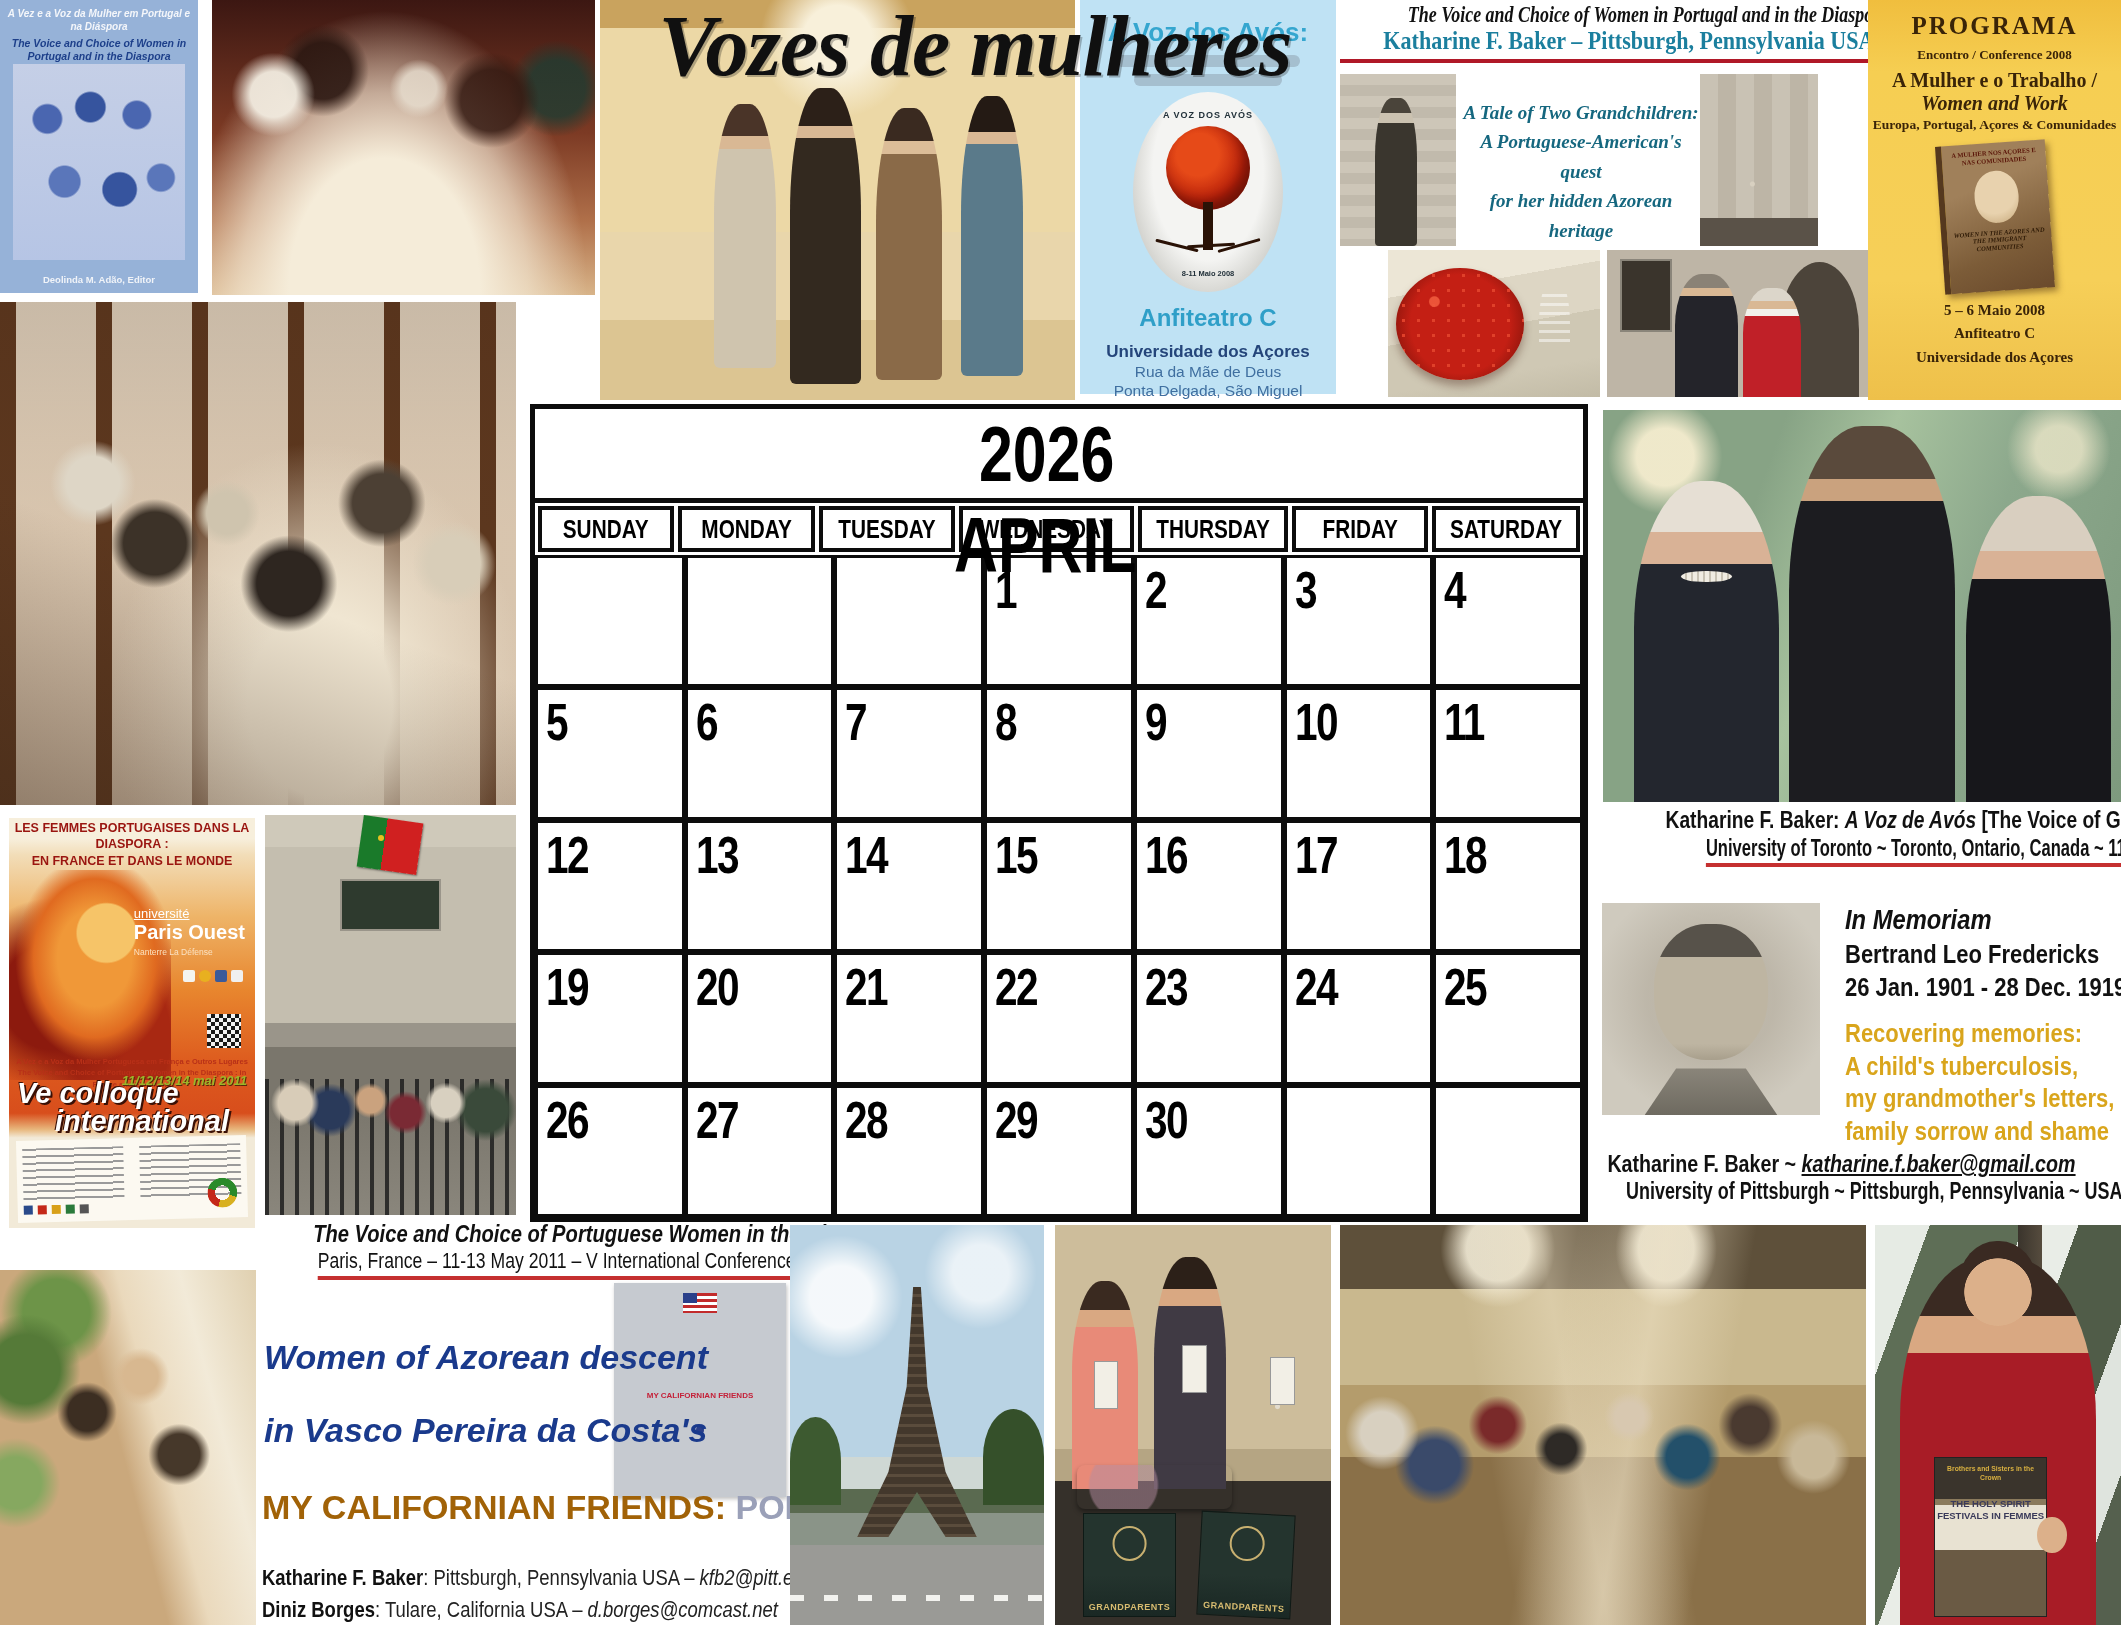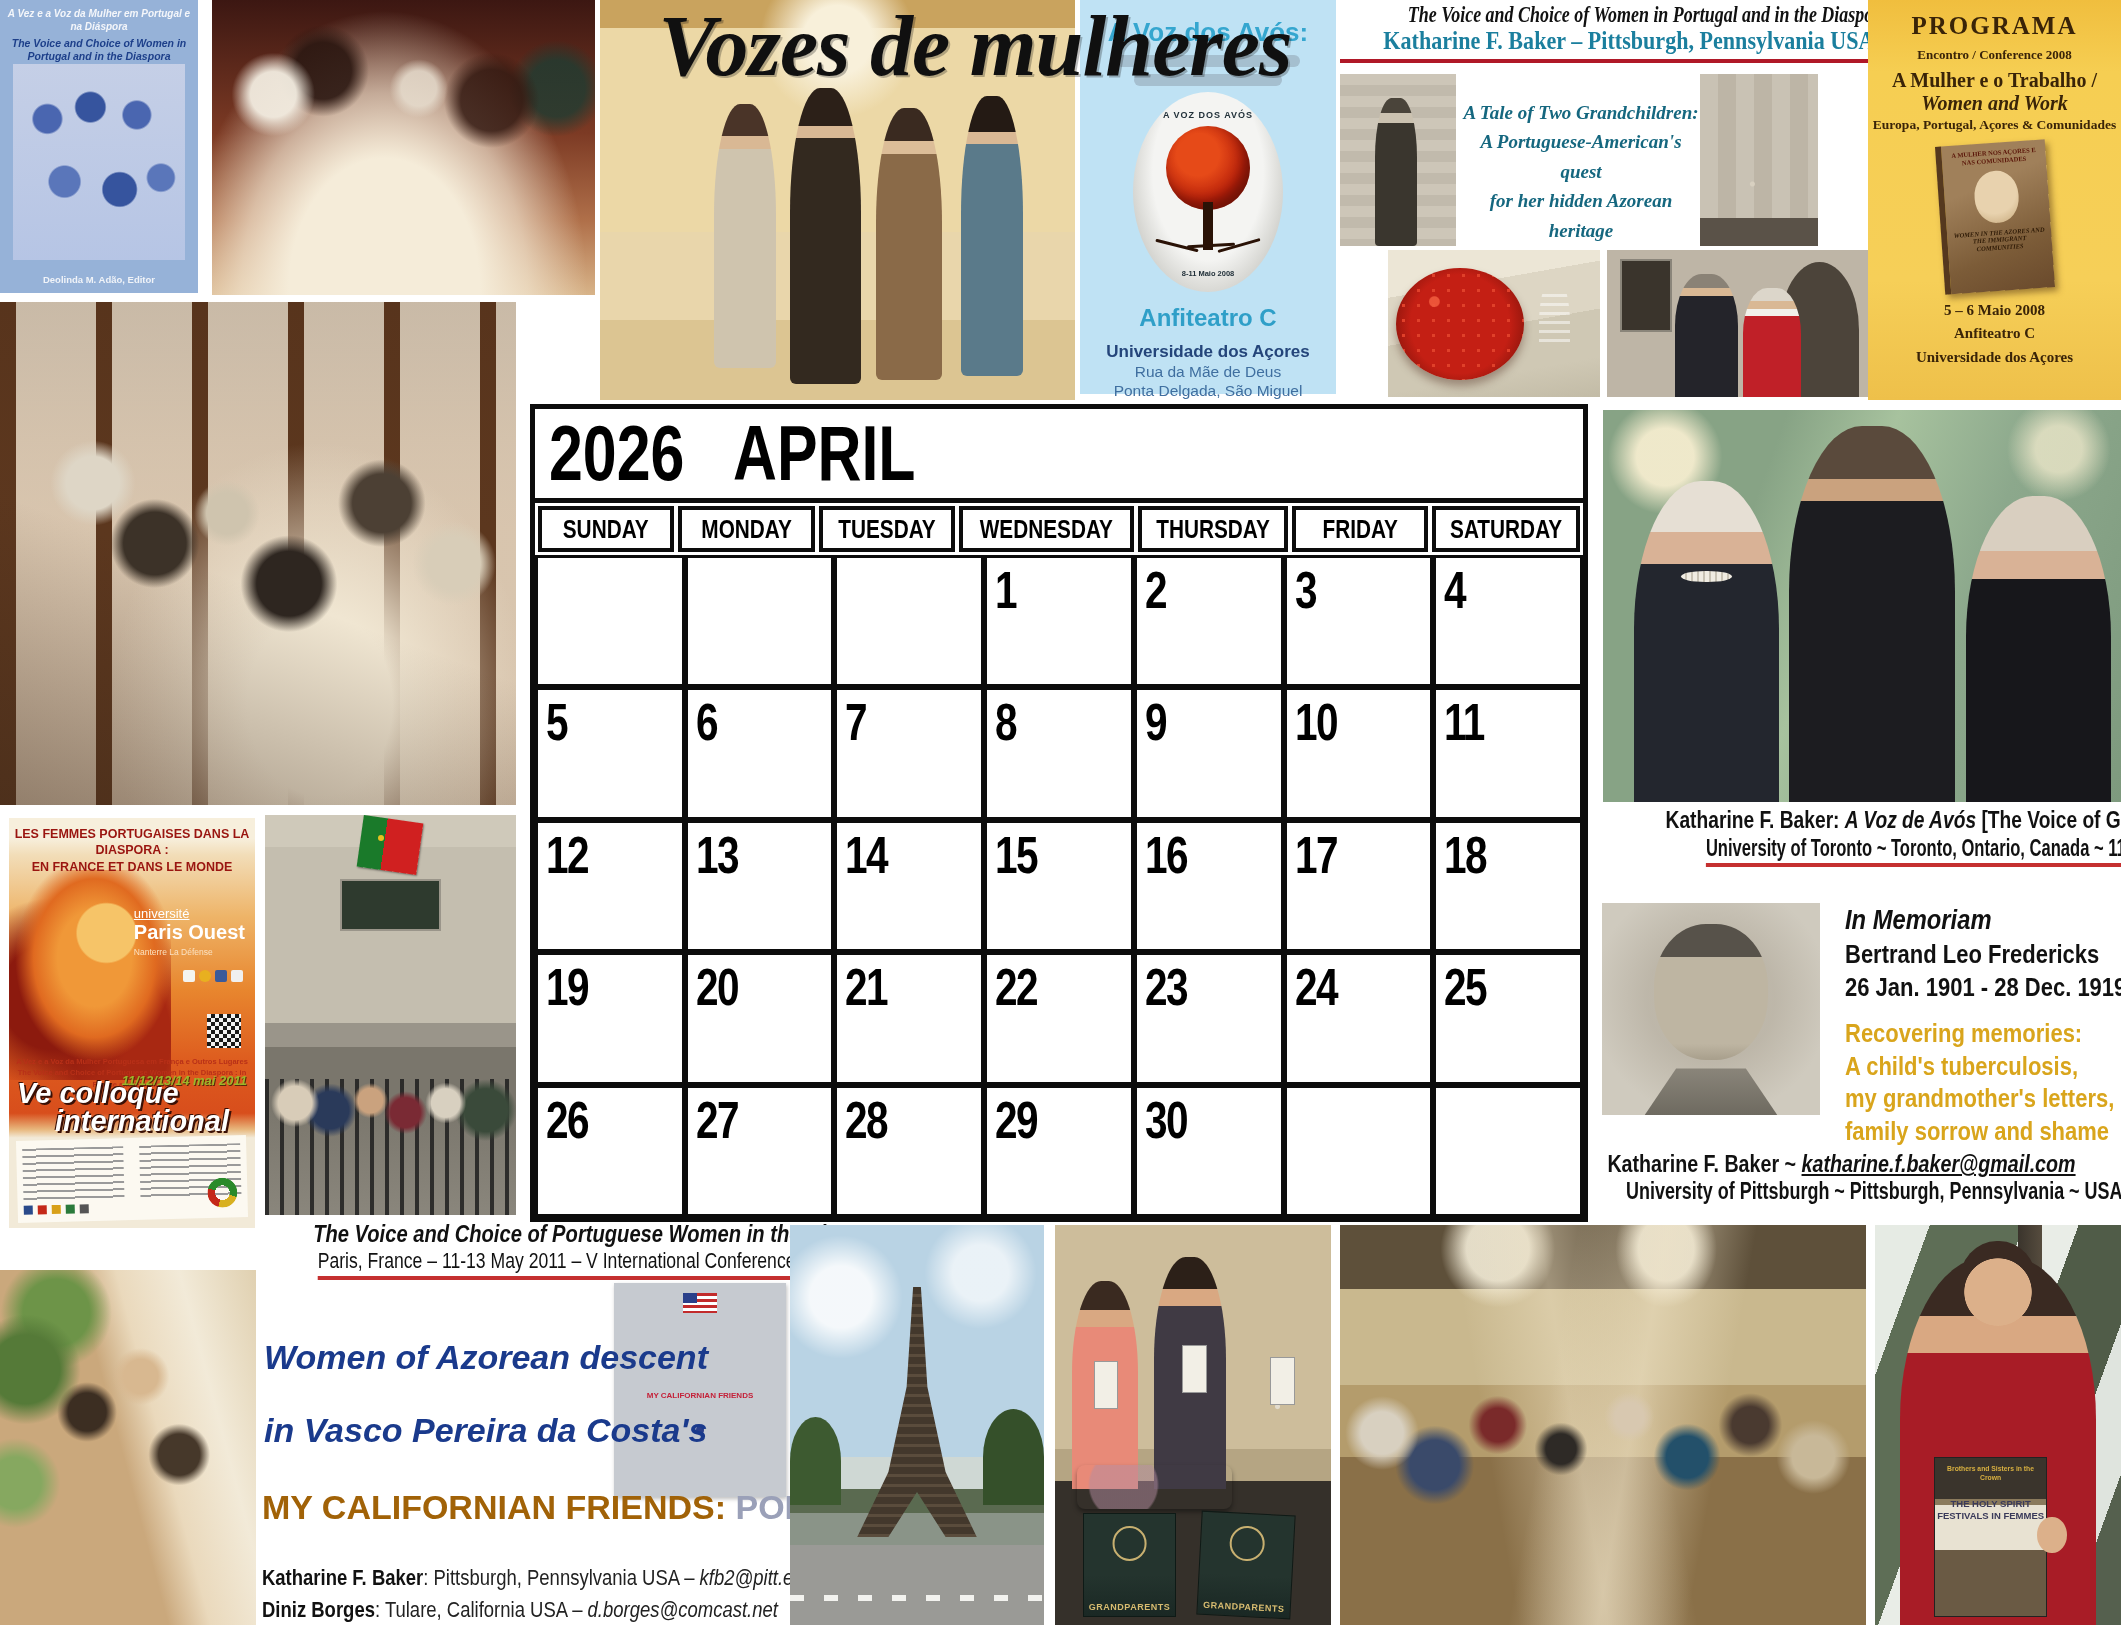--- a/index.html
+++ b/index.html
@@ -61,21 +61,21 @@
   .prog-book { position:relative; width:110px; height:148px; margin:10px auto 8px; transform:rotate(-4deg);
     background:linear-gradient(160deg,#a0805a 0 30%,#7c5c38 70%,#6a4a2c); border-left:6px solid #55381e; box-shadow:3px 4px 6px rgba(80,50,20,.5); padding:6px 4px; }
   .prog-book .bt1 { font-size:6.5px; font-weight:bold; color:#5a1408; line-height:1.2; }
   .prog-book .face { width:44px; height:52px; margin:6px auto; border-radius:48%; background:radial-gradient(circle at 45% 40%, #e8d2ae 0 55%, #c4a678); }
   .prog-book .bt2 { font-size:6.5px; font-weight:bold; font-style:italic; color:#2e1a06; line-height:1.2; }
   .poster-programa .d { font-size:15px; font-weight:bold; line-height:1.55; }
 
   .poster-femmes { left:9px; top:818px; width:246px; height:410px; overflow:hidden;
     background:linear-gradient(180deg,#f7efdc 0 4%,#f3dfbc 8%,#efбае... ,#e88a30 38%); 
     background:linear-gradient(180deg,#f7efdc 0 5%,#f2ddb8 9%,#eeb468 24%,#e8862e 42%,#dd5a1e 60%,#d84e1c 72%,#e8b87e 76%,#f2ead8 78%); }
-  .poster-femmes .t { margin-top:8px; text-align:center; color:#9a1510; font-weight:bold; font-size:12.5px; line-height:1.3; position:relative; z-index:2; }
+  .poster-femmes .t { margin-top:2px; text-align:center; color:#9a1510; font-weight:bold; font-size:12.5px; line-height:1.3; position:relative; z-index:2; }
   .femmes-face { position:absolute; left:-8px; top:52px; width:170px; height:210px; z-index:1;
     background:
       radial-gradient(circle at 62% 30%, #f6c468 0 16%, transparent 17%),
       radial-gradient(ellipse at 55% 42%, #f09838 0 28%, #e06a20 46%, transparent 60%),
       radial-gradient(ellipse at 30% 60%, #8c1a0e 0 30%, transparent 55%),
       radial-gradient(ellipse at 70% 80%, #a82812 0 30%, transparent 52%); }
   .femmes-univ { position:absolute; right:10px; top:88px; text-align:left; color:#fff; z-index:2; }
   .femmes-univ .u1 { font-size:13px;text-decoration:underline; }
   .femmes-univ .u2 { font-size:20px; font-weight:bold; }
   .femmes-univ .u3 { font-size:8.5px; color:#fbe2c2; margin-top:3px; }
@@ -101,21 +101,21 @@
   .hdr-right { left:1340px; top:2px; width:530px; text-align:center; }
   .hdr-right .h1 { font-family:"Liberation Serif", serif; font-style:italic; font-weight:bold; font-size:23px; color:#111; }
   .hdr-right .h2 { font-family:"Liberation Serif", serif; font-weight:bold; font-size:26px; color:#1b7f9e; margin-top:-2px; }
   .hdr-right .rule { height:4px; background:#b01828; margin-top:3px; }
   .tale { left:1460px; top:98px; width:242px; text-align:center; font-family:"Liberation Serif", serif;
     font-style:italic; font-weight:bold; font-size:19px; color:#15677f; line-height:1.55; }
 
   
   .calendar { position:absolute; left:530px; top:404px; width:1058px; height:818px; border:5px solid #0c0c0c; background:#fff; display:flex; flex-direction:column; }
   .cal-title { height:94px; border-bottom:5px solid #0c0c0c; display:flex; align-items:center; padding-left:14px;
-    font-weight:bold; font-size:78px; letter-spacing:0; }
+    font-weight:bold; font-size:78px; letter-spacing:0;flex-direction:column; }
   .cal-title .cond { transform:scaleX(.78); }
   .cal-title .mon { margin-left:10px; }
   .cal-days { display:grid; grid-template-columns:repeat(7,1fr); height:52px; padding:0 1px; }
   .cal-day { border:4px solid #0c0c0c; margin:3px 2px; display:flex; align-items:center; justify-content:center; }
   .cal-day span { font-weight:bold; font-size:26px; display:inline-block; transform:scaleX(.8); white-space:nowrap; }
   .cal-body { flex:1; display:grid; grid-template-columns:repeat(7,1fr); grid-template-rows:repeat(5,1fr); }
   .cal-cell { border:3px solid #0c0c0c; }
   .cal-num { display:inline-block; font-weight:bold; font-size:52px; letter-spacing:-2px; transform:scaleX(.78); transform-origin:0 0; margin:2px 0 0 8px; }
 
   

